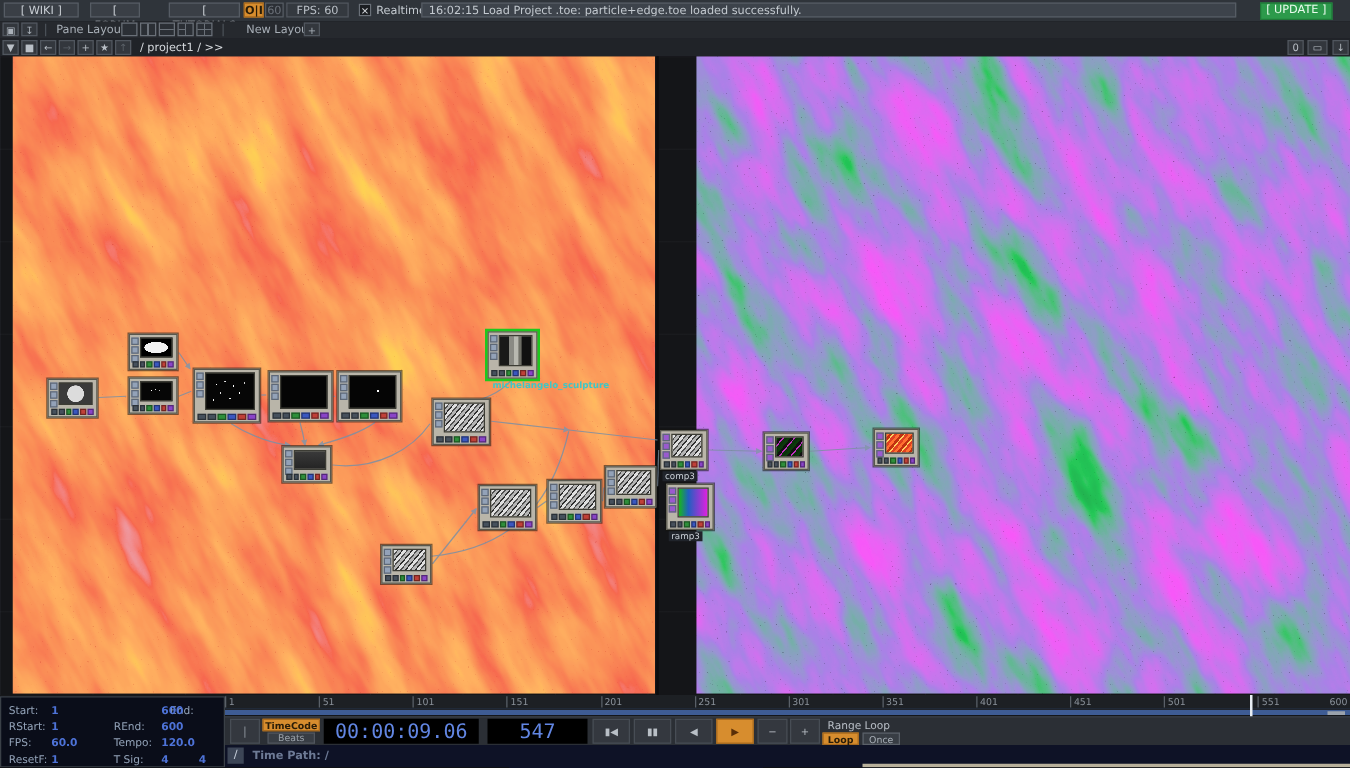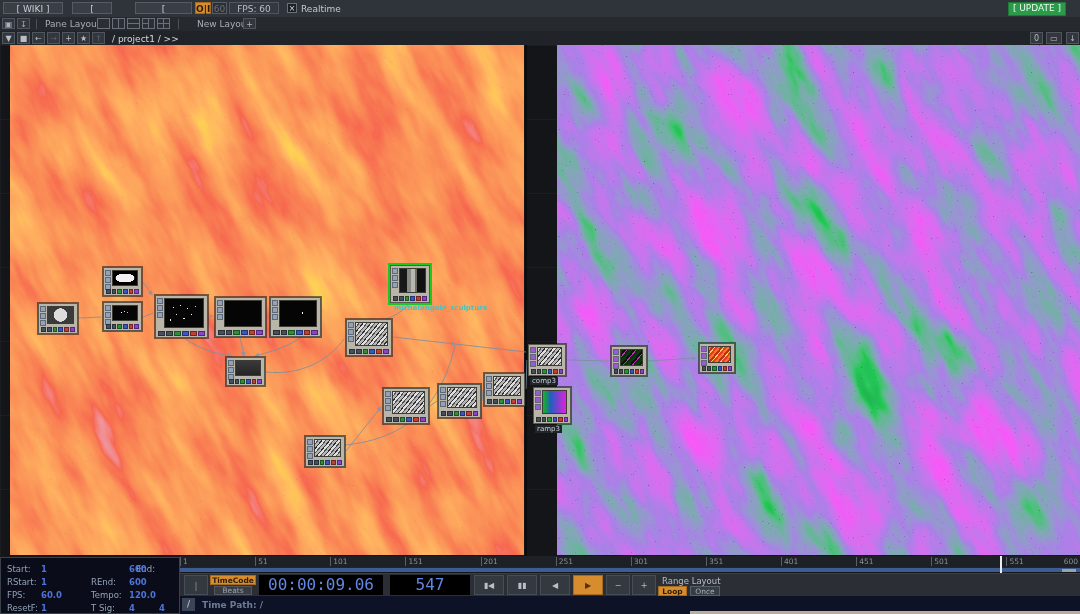--- a/index.html
+++ b/index.html
@@ -121,20 +121,21 @@
 
   <div id="menubar">
     <div class="mbtn" style="left:3px;width:60px">[ WIKI ]</div>
     <div class="mbtn" style="left:72px;width:40px">[ FORUM ]</div>
     <div class="mbtn" style="left:135px;width:57px">[ TUTORIALS ]</div>
     <div class="mbtn" id="btn-oi" style="left:195px;width:16px">O|I</div>
     <div class="mbtn" id="btn-io-val" style="left:212px;width:15px">60</div>
     <div class="mbtn" id="fps-box" style="left:229px;width:50px">FPS:  60</div>
     <div id="realtime-check">×</div>
     <div id="realtime-label">Realtime</div>
+    <div id="status-box">16:02:15 Load Project .toe: particle+edge.toe loaded successfully.</div>
     <div id="update-btn">[ UPDATE ]</div>
   </div>
 
   <div id="layoutbar">
     <div class="lb-icon" style="left:2px">▣</div>
     <div class="lb-icon" style="left:17px">↧</div>
     <div class="divider" style="left:36px"></div>
     <div class="lb-label" style="left:45px">Pane Layout</div>
     <div class="preset" style="left:97px"></div>
     <div class="preset v" style="left:112px"></div>
@@ -572,21 +573,21 @@
     <div id="range-handle"></div>
   </div>
   <div id="playhead" style="left: 1000.37px;"></div>
 
   <div id="transport">
     <div id="opt-btn">|</div>
     <div id="timecode-btn">TimeCode</div>
     <div id="beats-btn">Beats</div>
     <div class="time-display" style="left:79px;width:124px">00:00:09.06</div>
     <div class="time-display" style="left:210px;width:80px">547</div>
-    <div id="range-limit-label">Range Layout</div>
+    <div id="range-limit-label">Range Loop</div>
     <div id="loop-btn">Loop</div>
     <div id="once-btn">Once</div>
   <div class="tbtn" style="left: 294px; width: 30px;">▮◀</div>
       <div class="tbtn" style="left: 327px; width: 30px;">▮▮</div>
       <div class="tbtn" style="left: 360px; width: 30px;">◀</div>
       <div class="tbtn active" style="left: 393px; width: 30px;">▶</div>
       <div class="tbtn" style="left: 426px; width: 24px;">−</div>
       <div class="tbtn" style="left: 452px; width: 24px;">+</div>
     </div>
 

